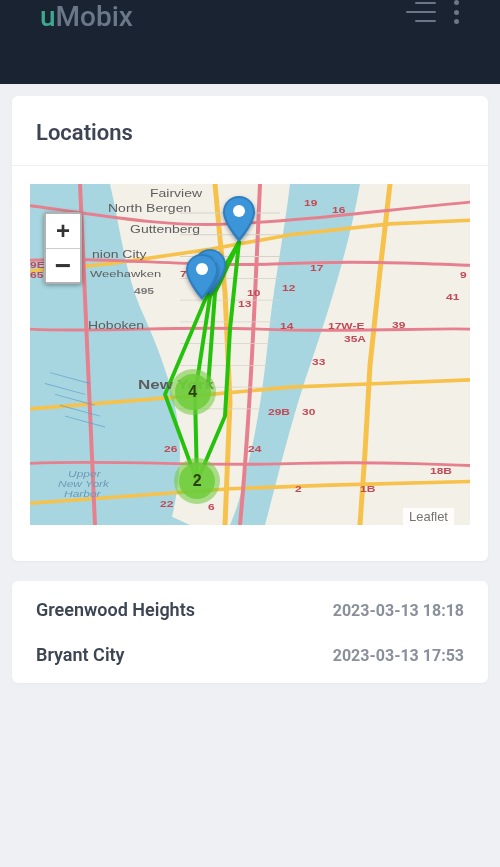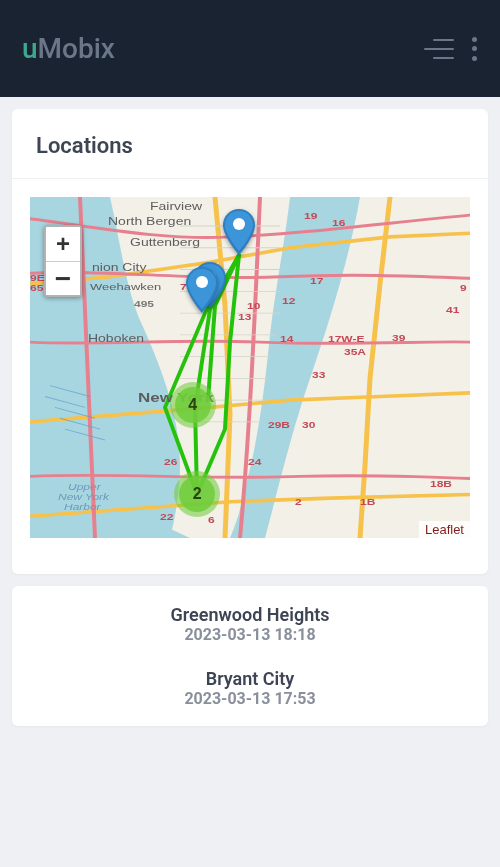--- a/index.html
+++ b/index.html
@@ -7,25 +7,25 @@
     font-family: -apple-system, BlinkMacSystemFont, "Segoe UI", Roboto, "Helvetica Neue", Arial, sans-serif;
     background: #eef0f4;
     width: 500px;
     height: 867px;
     overflow: hidden;
   }
 
   
   .app-header {
     background: #1a2332;
-    height: 97px;
+    height: 84px;
     display: flex;
-    align-items: center;
+    align-items: flex-start;
     justify-content: space-between;
-    padding: 0 22px;
+    padding: 0 40px;
   }
   .logo { font-size: 28px; font-weight: 500; letter-spacing: 0; }
   .logo-u { color: #3da88f; }
   .logo-m { color: #6b7789; }
   .logo-rest { color: #6b7789; }
   .header-right { display: flex; align-items: center; gap: 18px; }
   .hamburger {
     width: 30px; height: 20px;
     display: flex; flex-direction: column; justify-content: space-between;
     cursor: pointer;
@@ -42,21 +42,21 @@
     cursor: pointer;
   }
   .kebab span { width: 5px; height: 5px; background: #6b7789; border-radius: 50%; }
 
   
   .page { padding: 12px; }
   .card {
     background: #ffffff;
     border-radius: 6px;
     box-shadow: 0 1px 3px rgba(0,0,0,0.04);
-    margin-bottom: 12px;
+    margin-bottom: 20px;
     padding: 0 0 18px 0;
   }
   .card-header {
     padding: 24px 24px 20px 24px;
     font-size: 22px;
     font-weight: 600;
     color: #3d4454;
     border-bottom: 1px solid #edeff3;
   }
 
@@ -85,25 +85,25 @@
   .zoom-ctrl button {
     display: block; width: 34px; height: 34px;
     border: none; background: #fff;
     font-size: 24px; line-height: 30px; font-weight: 700;
     color: #333; cursor: pointer;
   }
   .zoom-ctrl button + button { border-top: 1px solid #ccc; font-size:28px; line-height:26px;}
 
   
   .leaflet-attr {
-    position: absolute; right: 0; bottom: 0;
+    position: absolute; right: 16px; bottom: 0;
     background: rgba(255,255,255,0.85);
     padding: 1px 6px;
     font-size: 13px;
-    color: #7f1d1d;
+    color: #737373;
     cursor: pointer;
   }
 
   
   .pin {
     position: absolute;
     width: 34px; height: 46px;
     transform: translate(-50%, -100%);
   }
   .pin svg { width: 100%; height: 100%; filter: drop-shadow(0 2px 2px rgba(0,0,0,0.35)); }
@@ -119,23 +119,22 @@
   .cluster::before{
     content:""; position:absolute; inset:5px;
     border-radius:50%;
     background: rgba(110, 204, 57, 0.85);
   }
   .cluster span{ position:relative; z-index:1;}
 
   
   .addr-list { }
   .addr-row {
-    display: flex; justify-content: space-between; align-items: center;
+    display: flex; justify-content: space-between; align-items: flex-end;
     padding: 18px 24px 10px 24px;
-    flex-direction: column;
   }
   .addr-row + .addr-row{ padding-top: 14px;}
   .addr-name { font-size: 18px; font-weight: 600; color: #3d4454; }
   .addr-time { font-size: 16px; color: #8a8f9c; font-weight: bold; }
 </style>
 </head>
 <body>
 
 <div class="app-header">
   <div class="logo">

